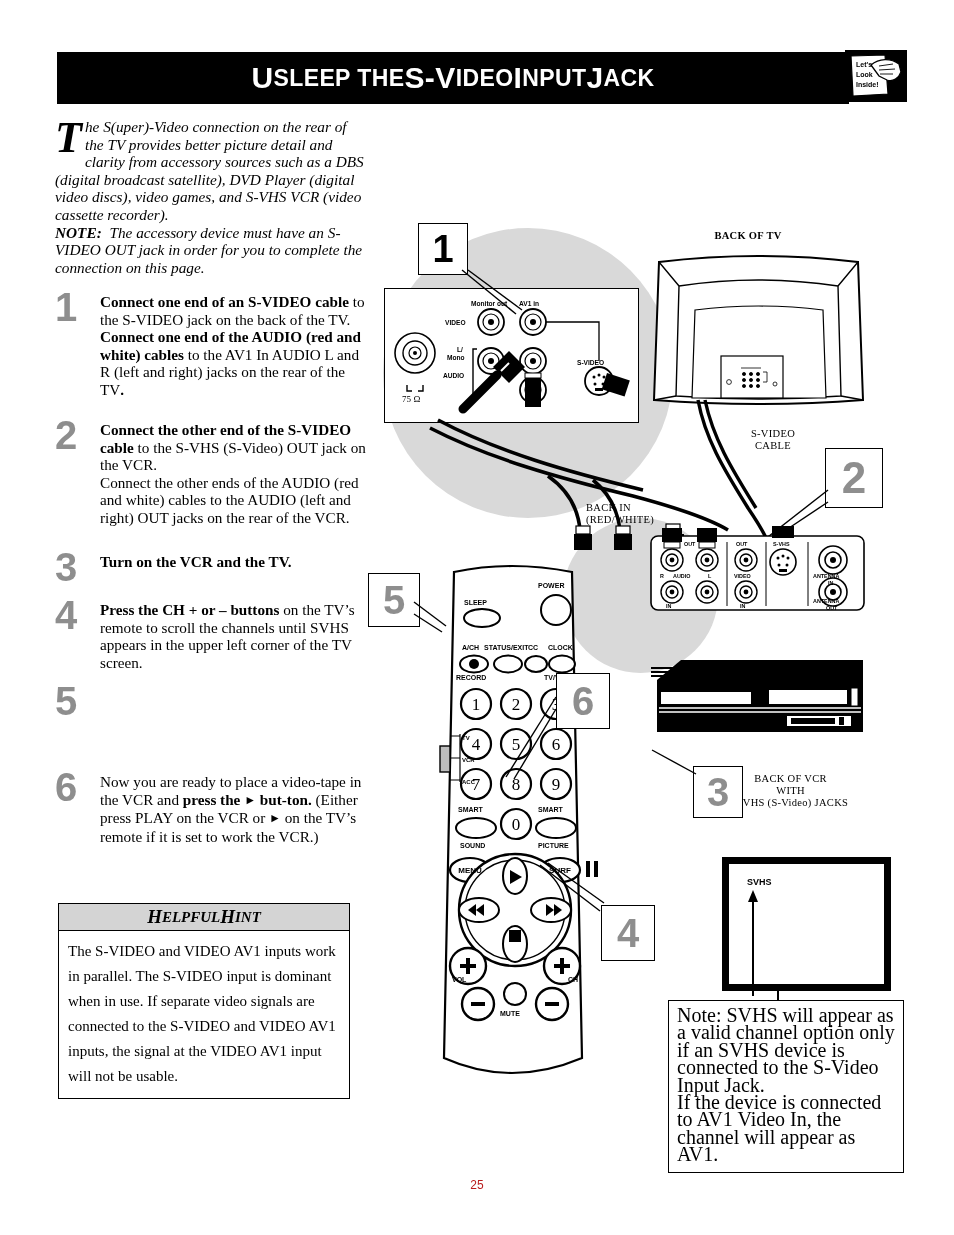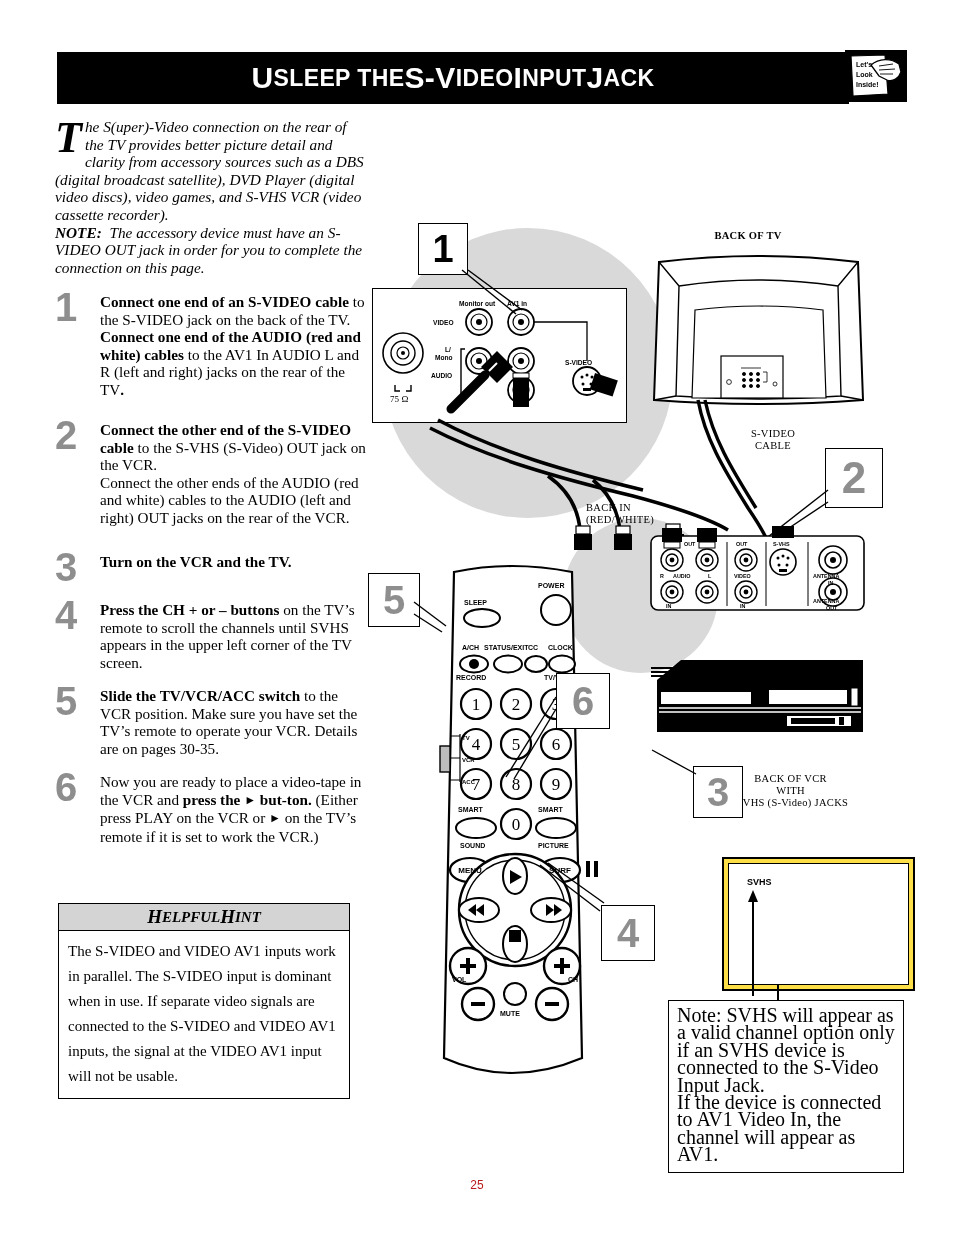--- a/index.html
+++ b/index.html
@@ -41,21 +41,21 @@
   .art{position:absolute;left:368px;top:118px;width:560px;height:1050px;}
   .lbl{position:absolute;font-family:"Liberation Serif",serif;font-size:10.5px;letter-spacing:.3px;text-align:center;line-height:12px;}
 
   .gray-blob{position:absolute;background:#d9d9d9;border-radius:50%;}
 
   .callout{position:absolute;border:1.6px solid #000;background:#fff;display:flex;align-items:center;justify-content:center;
      font-family:"Liberation Sans",sans-serif;font-weight:bold;color:#8e8e8e;}
 
   .panelbox{position:absolute;border:1.8px solid #000;background:#fff;}
 
-  .tvscreen{position:absolute;left:722px;top:857px;width:165px;height:130px;border:2px solid #000;background:#fde047;padding-left:24px;}
+  .tvscreen{position:absolute;left:722px;top:857px;width:165px;height:130px;border:2px solid #000;background:#000000;}
   .tvscreen-inner{position:absolute;left:4px;top:4px;right:4px;bottom:4px;border:1.5px solid #000;background:#fff;}
   .svhs-txt{position:absolute;left:18px;top:13px;font-family:"Liberation Sans",sans-serif;font-weight:bold;font-size:9px;}
 
   .notebox{position:absolute;left:668px;top:1000px;width:218px;border:1.8px solid #000;background:#fff;padding:6px 8px 8px 8px;
      font-size:20px;line-height:17.4px;}
 
   .pagenum{position:absolute;left:0;top:1178px;width:954px;text-align:center;font-family:"Liberation Sans",sans-serif;font-size:12px;color:#b91c1c;}
 
   svg{display:block;overflow:visible;}
 </style>
@@ -113,21 +113,20 @@
     <div class="step" style="min-height:38px">
       <div class="step-num">3</div>
       <div class="step-body"><b>Turn on the VCR and the TV.</b></div>
     </div>
     <div class="step" style="min-height:76px">
       <div class="step-num">4</div>
       <div class="step-body"><b>Press the CH + or – buttons</b> on the TV’s remote to scroll the channels until SVHS appears in the upper left corner of the TV screen.</div>
     </div>
     <div class="step" style="min-height:76px">
       <div class="step-num">5</div>
-      <div class="step-body"><b>Slide the TV/VCR/ACC switch</b> to the VCR position. Make sure you have set the TV’s remote to operate your VCR. Details are on pages 30-35.</div>
     </div>
     <div class="step" style="min-height:90px">
       <div class="step-num">6</div>
       <div class="step-body">Now you are ready to place a video-tape in the VCR and <b>press the <span class="tri">►</span> but-ton.</b> (Either press PLAY on the VCR or <span class="tri">►</span> on the TV’s remote if it is set to work the VCR.)</div>
     </div>
   </div>
 
   <div class="hint">
     <div class="hint-head">
       <span class="h-big">H</span>
@@ -169,21 +168,21 @@
           <path d="M90 120 L110 120 M112 124 L116 124 L116 134 L112 134"></path>
         </g>
       </svg>
     </div>
 
     <svg style="position:absolute;left:285px;top:280px;" width="180" height="180" viewBox="0 0 180 180">
       <path d="M45 2 C52 40, 70 70, 95 110 C110 132, 120 150, 122 168" stroke="#000" stroke-width="3.4" fill="none"></path>
       <path d="M52 2 C60 40, 78 70, 103 110" stroke="#000" stroke-width="3.4" fill="none"></path>
     </svg>
 
-    <div class="panelbox" style="left:4px;top:170px;width:253px;height:133px;">
+    <div class="panelbox" style="left:16px;top:170px;width:253px;height:133px;">
       <svg width="249" height="129" viewBox="0 0 249 129">
 
         <g>
           <circle cx="30" cy="64" r="20" fill="#fff" stroke="#000" stroke-width="1.6"></circle>
           <circle cx="30" cy="64" r="12" fill="#fff" stroke="#000" stroke-width="1.4"></circle>
           <circle cx="30" cy="64" r="6" fill="#fff" stroke="#000" stroke-width="1.2"></circle>
           <circle cx="30" cy="64" r="2" fill="#000"></circle>
           <path d="M22 96 L22 102 L27 102 M38 96 L38 102 L33 102" stroke="#000" stroke-width="1.4" fill="none"></path>
         </g>
 

